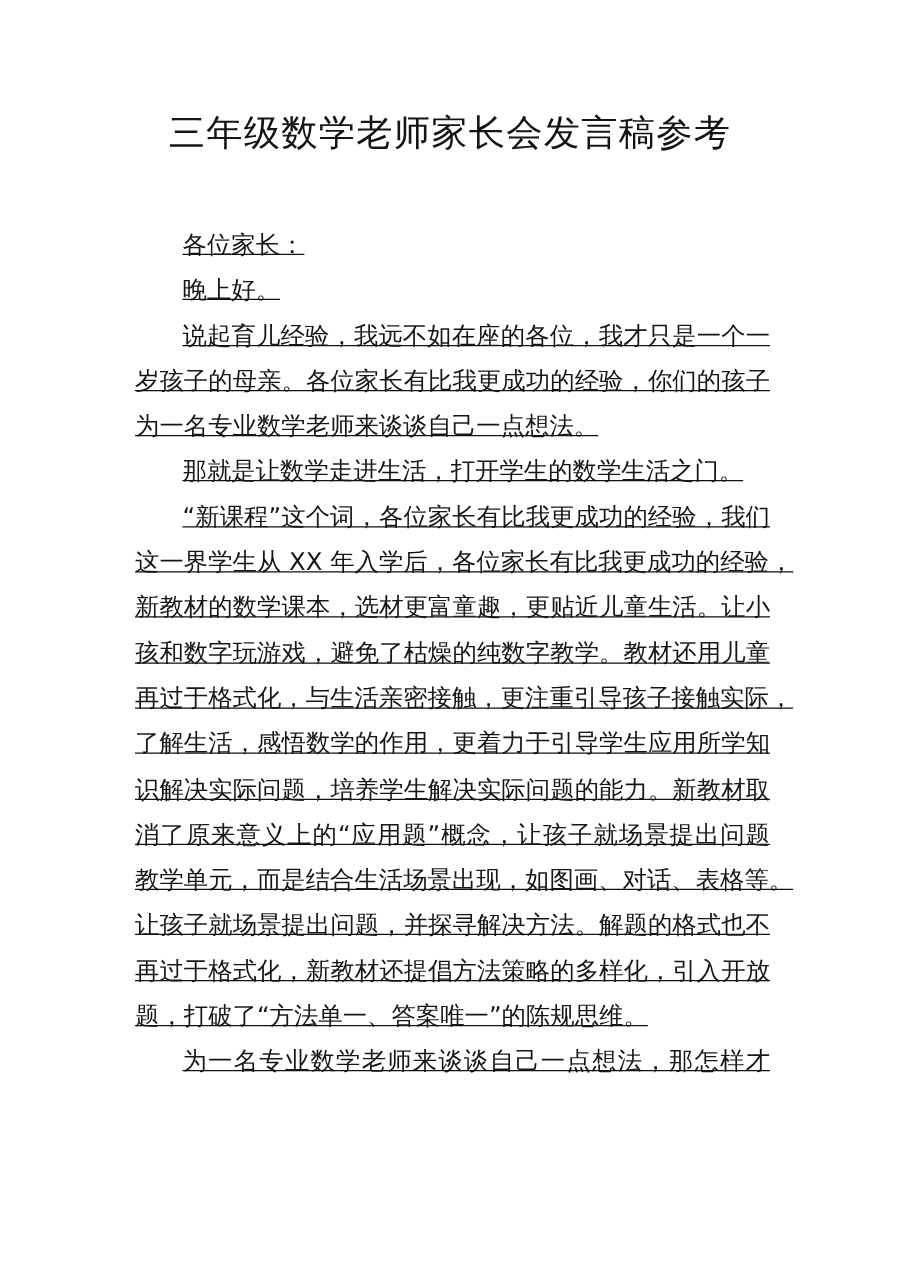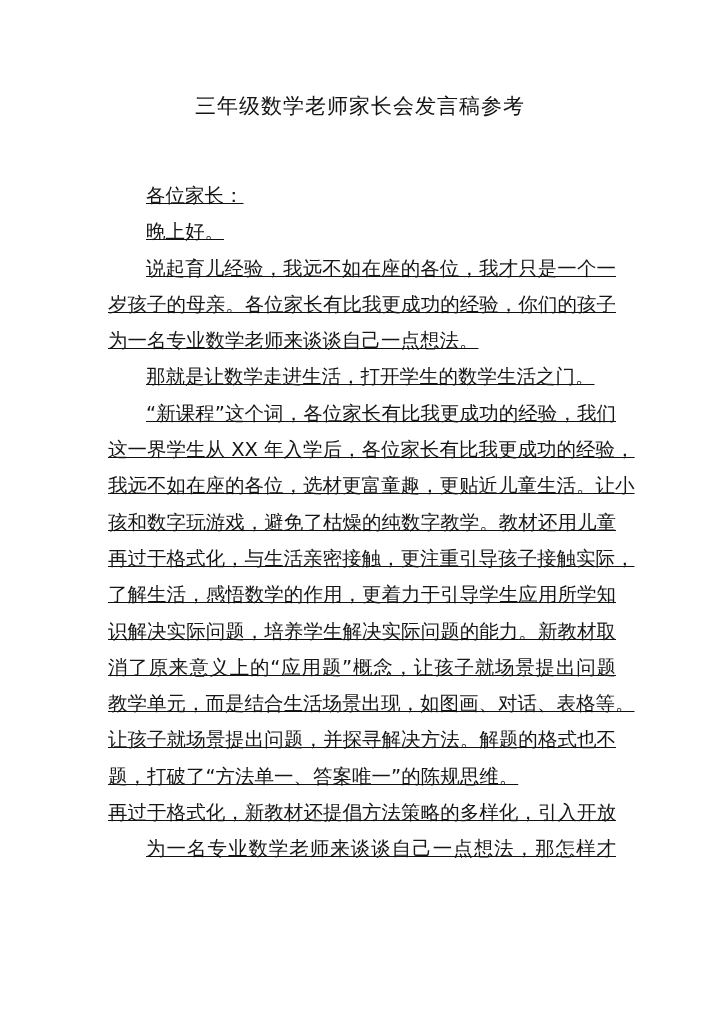--- a/index.html
+++ b/index.html
@@ -22,21 +22,21 @@
       width: 720px;
       height: 1017px;
       background: #ffffff;
     }
     .title {
       position: absolute;
       top: 86px;
       left: 0;
       width: 720px;
       text-align: center;
-      font-size: 21px;
+      font-size: 29px;
       letter-spacing: 1px;
       line-height: 40px;
       color: #141414;
       font-family: "DejaVu Sans", "Liberation Sans", sans-serif;
       font-weight: normal;
       margin: 0;
     }
     .body {
       position: absolute;
       top: 178px;
@@ -68,25 +68,25 @@
   <h1 class="title">三年级数学老师家长会发言稿参考</h1>
   <div class="body" id="doc-body">
       <div class="line indent last">各位家长：</div>
       <div class="line indent last">晚上好。</div>
       <div class="line indent">说起育儿经验，我远不如在座的各位，我才只是一个一</div>
       <div class="line">岁孩子的母亲。各位家长有比我更成功的经验，你们的孩子</div>
       <div class="line last">为一名专业数学老师来谈谈自己一点想法。</div>
       <div class="line indent last">那就是让数学走进生活，打开学生的数学生活之门。</div>
       <div class="line indent">“新课程”这个词，各位家长有比我更成功的经验，我们</div>
       <div class="line">这一界学生从 XX 年入学后，各位家长有比我更成功的经验，</div>
-      <div class="line">我远不如在座的各位，选材更富童趣，更贴近儿童生活。让小</div>
+      <div class="line">新教材的数学课本，选材更富童趣，更贴近儿童生活。让小</div>
       <div class="line">孩和数字玩游戏，避免了枯燥的纯数字教学。教材还用儿童</div>
       <div class="line">再过于格式化，与生活亲密接触，更注重引导孩子接触实际，</div>
       <div class="line">了解生活，感悟数学的作用，更着力于引导学生应用所学知</div>
       <div class="line">识解决实际问题，培养学生解决实际问题的能力。新教材取</div>
       <div class="line">消了原来意义上的“应用题”概念，让孩子就场景提出问题</div>
       <div class="line">教学单元，而是结合生活场景出现，如图画、对话、表格等。</div>
       <div class="line">让孩子就场景提出问题，并探寻解决方法。解题的格式也不</div>
+      <div class="line">再过于格式化，新教材还提倡方法策略的多样化，引入开放</div>
       <div class="line last">题，打破了“方法单一、答案唯一”的陈规思维。</div>
-      <div class="line">再过于格式化，新教材还提倡方法策略的多样化，引入开放</div>
       <div class="line indent">为一名专业数学老师来谈谈自己一点想法，那怎样才</div>
     </div>
 </div>
 
 </body></html>

